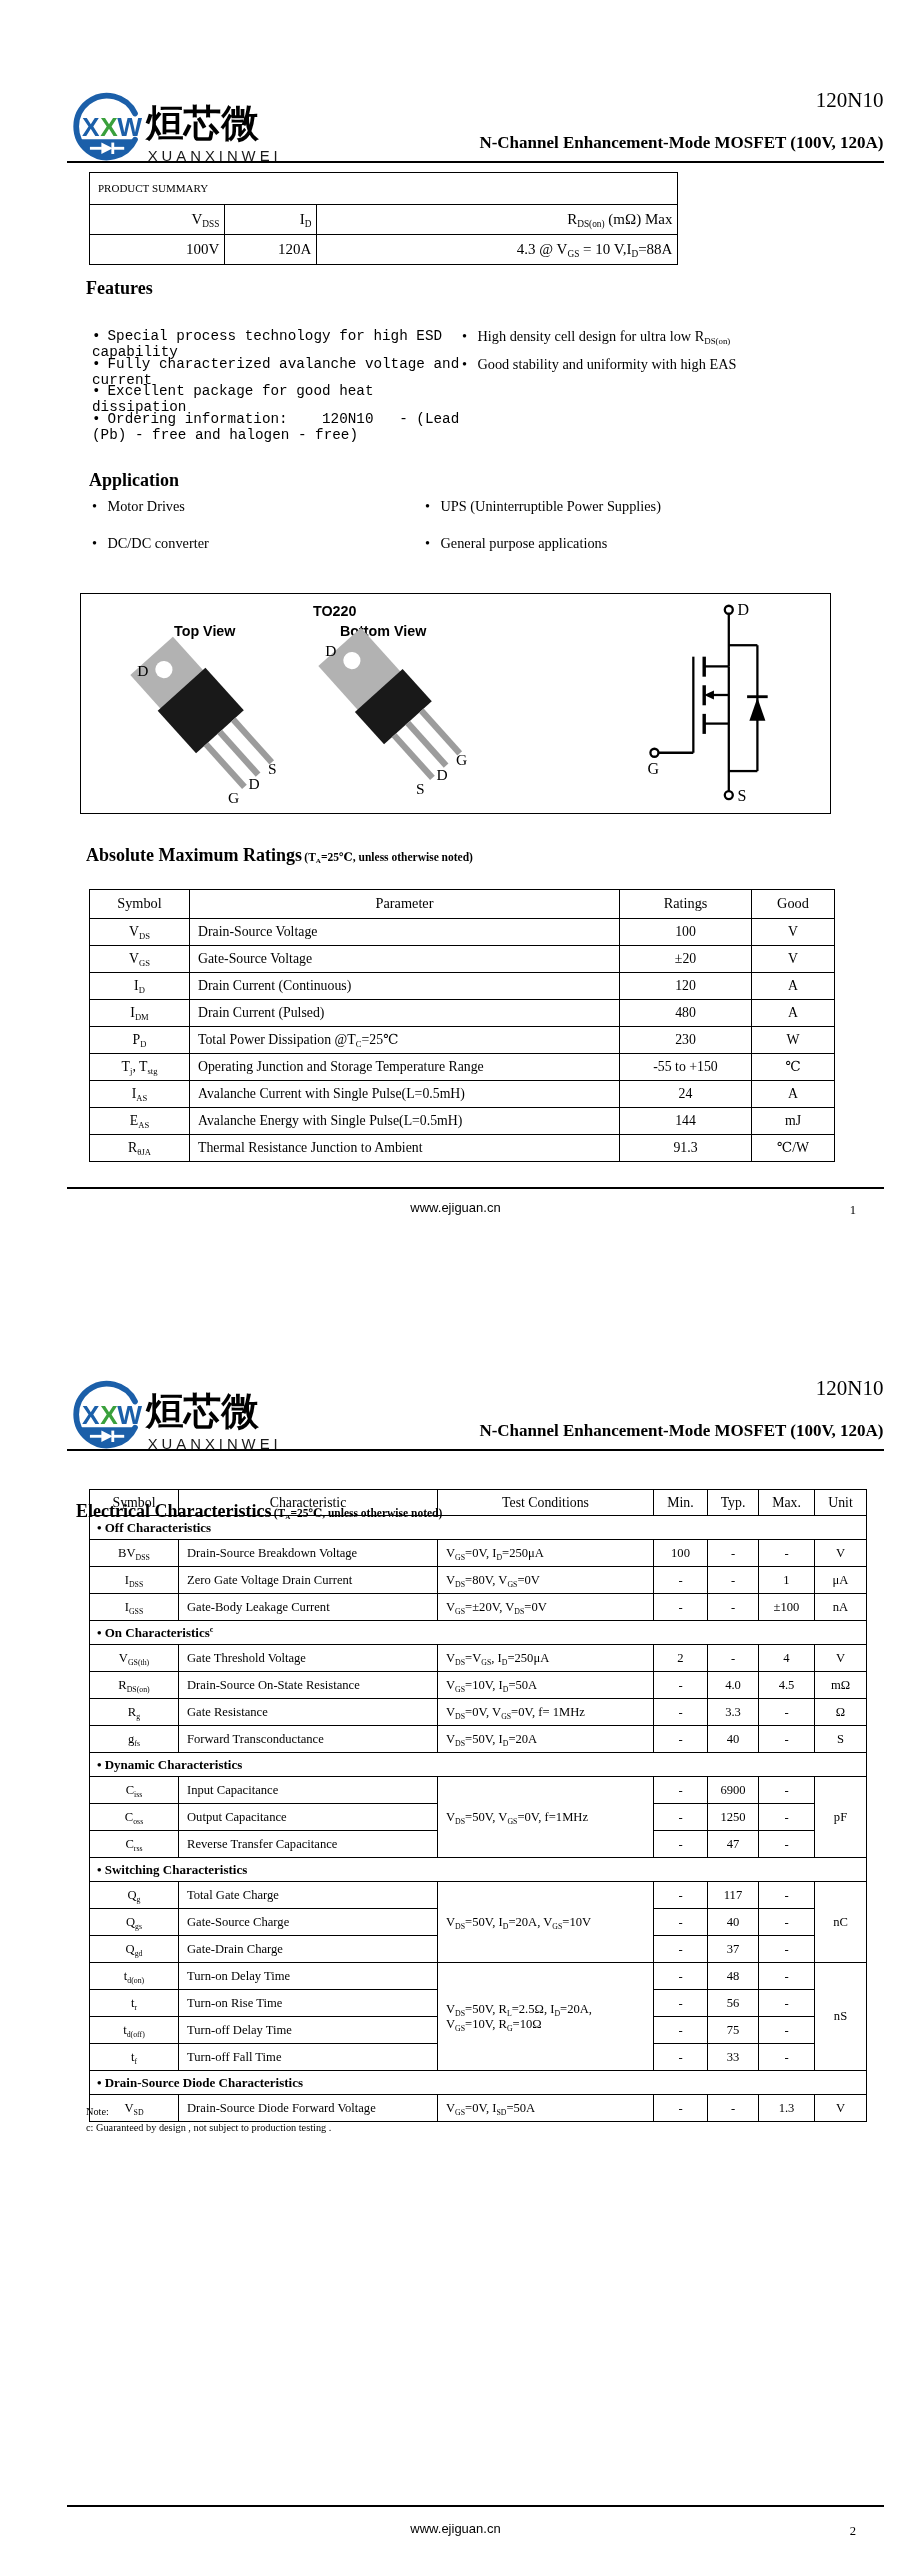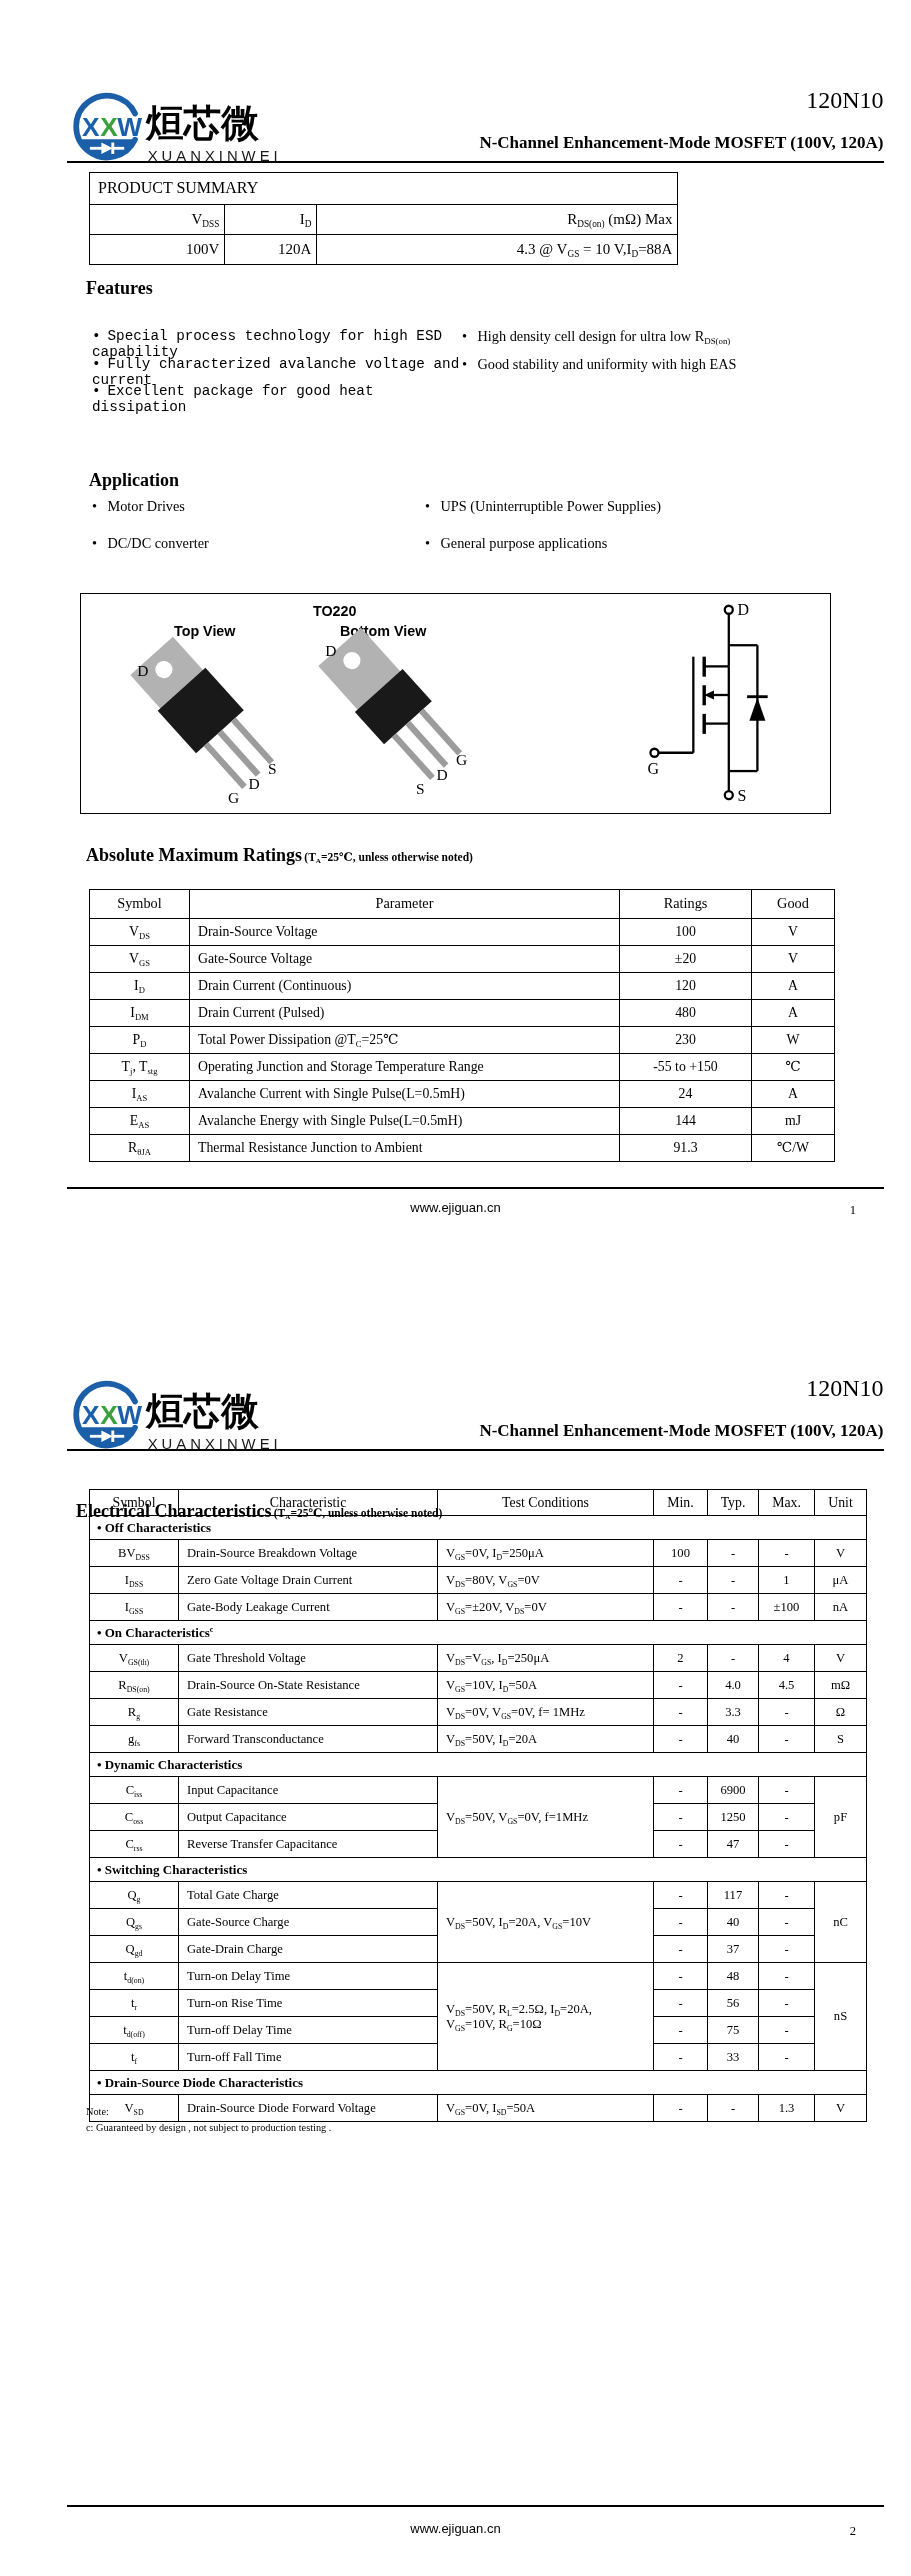--- a/index.html
+++ b/index.html
@@ -4,33 +4,33 @@
 <style>
   html,body{margin:0;padding:0;background:#ffffff;}
   body{width:911px;font-family:"Liberation Serif","DejaVu Serif",serif;color:#000;}
   .page{position:relative;width:911px;height:1288px;background:#fff;overflow:hidden;}
   .abs{position:absolute;}
   sub{font-size:62%;vertical-align:-0.35em;line-height:0;}
   sup{font-size:62%;line-height:0;}
 
   
   .logo{left:69px;top:90px;width:215px;height:80px;}
-  .part-no{right:27.5px;top:83px;font-size:24px;line-height:34px;text-align:right;}
+  .part-no{right:27.5px;top:83px;font-size:21px;line-height:34px;text-align:right;}
   .doc-subtitle{right:27.5px;top:133px;font-size:17px;font-weight:bold;text-align:right;}
   .hrule{left:67px;right:27.5px;top:161px;height:2.3px;background:#000;}
 
   
   table.grid{border-collapse:collapse;border:1.7px solid #000;table-layout:fixed;}
   table.grid td,table.grid th{border:1.1px solid #000;padding:0 4.6px;overflow:hidden;}
   .c{text-align:center;}
   .l{text-align:left;padding-left:8px !important;margin-top:9px;}
 
   
   .ps{left:89px;top:172px;width:588px;}
-  .ps .ps-title td{font-size:16px;text-align:left;padding:2.3px 8px 3.4px;border-bottom:1.7px solid #000;height:25px;}
+  .ps .ps-title td{font-size:11px;text-align:left;padding:2.3px 8px 3.4px;border-bottom:1.7px solid #000;height:25px;}
   .ps td{font-size:15px;height:29px;text-align:right;}
 
   
   .h2{font-size:18px;font-weight:bold;}
   .cond{font-size:11.5px;font-weight:bold;}
   .cols{display:flex;}
   .cols ul{list-style:none;margin:0;padding:0;}
   .cols li{font-size:14.3px;white-space:pre-wrap;}
   .feat-cols{left:92px;top:328px;right:32px;}
   .feat-cols li{height:27.5px;}
@@ -110,20 +110,21 @@
     </tr>
   </tbody>
     </table>
 
   <div class="abs h2" style="left:86px;top:278px;">Features</div>
   <div class="abs cols feat-cols">
     <ul class="colL">
       <li><span class="blt">•</span><span>Special process technology for high ESD capability</span></li>
       <li><span class="blt">•</span><span>Fully characterized avalanche voltage and current</span></li>
       <li><span class="blt">•</span><span>Excellent package for good heat dissipation</span></li>
+      <li><span class="blt">•</span><span>Ordering information:    120N10   - (Lead (Pb) - free and halogen - free)</span></li>
     </ul>
     <ul>
       <li><span class="blt">•</span><span>High density cell design for ultra low R<sub>DS(on)</sub></span></li>
       <li><span class="blt">•</span><span>Good stability and uniformity with high EAS</span></li>
     </ul>
   </div>
 
   <div class="abs h2" style="left:89px;top:470px;">Application</div>
   <div class="abs cols app-cols">
     <ul class="colL">

